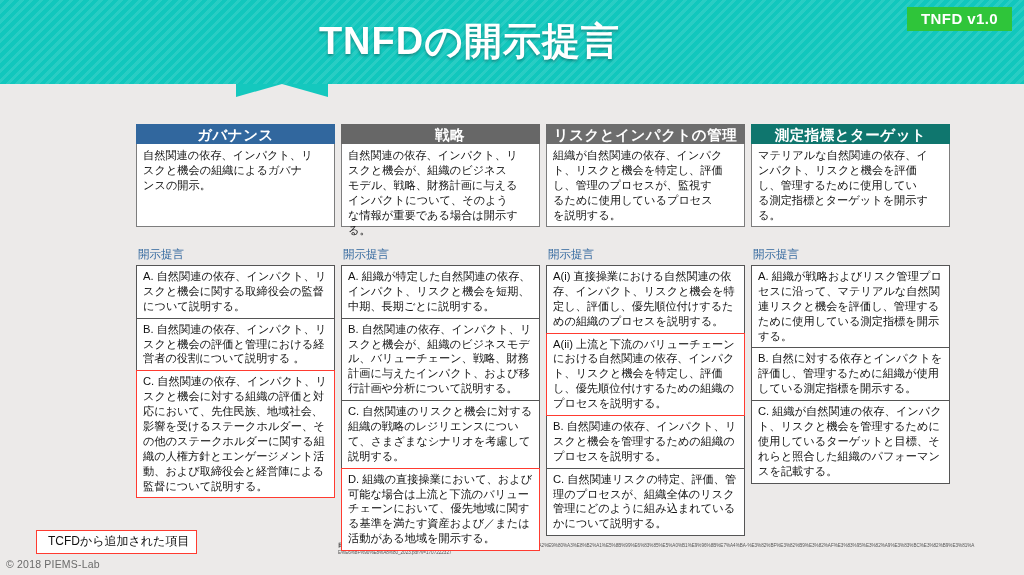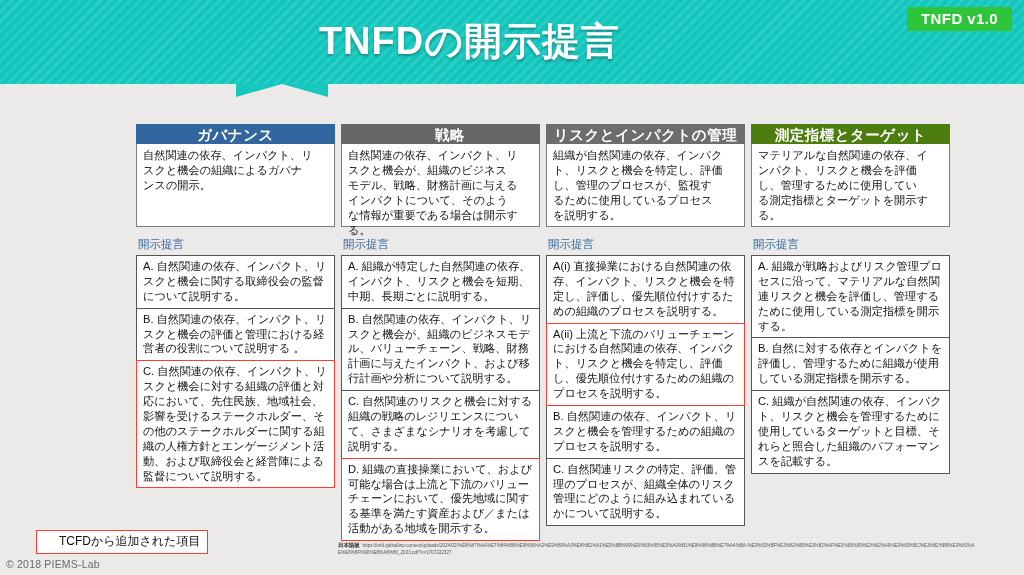--- a/index.html
+++ b/index.html
@@ -73,35 +73,35 @@
     line-height: 22px;
     text-align: center;
     color: #ffffff;
     font-size: 14.5px;
     font-weight: bold;
     letter-spacing: 0.5px;
   }
   .col-header.blue  { background: #31679E; }
   .col-header.gray  { background: #676767; padding-left: 19px; }
   .col-header.gray2 { background: #6d6d6d; }
-  .col-header.teal  { background: #4d7c0f; }
+  .col-header.teal  { background: #0f766e; }
 
   .col-desc {
     border: 1px solid #7d7d7d;
     border-top: none;
     background: #ffffff;
     height: 83px;
     padding: 4px 21px 4px 6px;
     font-size: 11.2px;
     line-height: 1.34;
     color: #111111;
   }
 
   .rec-label {
-    margin-top: 10px;
+    margin-top: 20px;
     margin-bottom: 3px;
     font-size: 11.5px;
     color: #31679E;
     font-weight: 500;
     padding-left: 2px;
   }
 
   .rec-list { display: flex; flex-direction: column; }
   .rec-item {
     border: 1px solid #555555;
@@ -118,21 +118,21 @@
     border: 1.5px solid #ff3b30;
     z-index: 3;
   }
 
   
   .legend-box {
     position: absolute;
     left: 36px; top: 530px;
     border: 1.5px solid #ff3b30;
     background: #ffffff;
-    padding: 2px 7px 3px 22px;
+    padding: 2px 7px 3px 11px;
     font-size: 12px;
     color: #111111;
   }
   .copyright {
     position: absolute;
     left: 6px; top: 558px;
     font-size: 10.5px;
     color: #6b6b6b;
     letter-spacing: 0.2px;
   }

